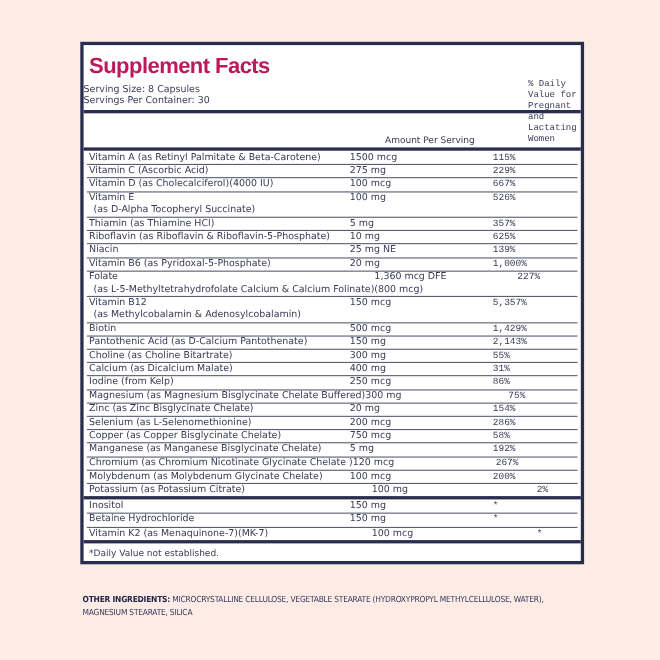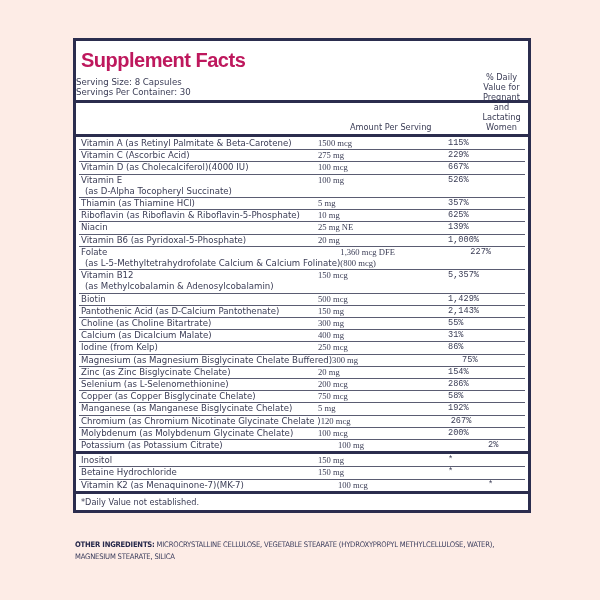--- a/index.html
+++ b/index.html
@@ -17,29 +17,29 @@
     }
     .serving { font-size:8.6px; line-height:10px; padding:0 0; color:#3a3c55; }
     .serving-block { padding-bottom:3px; }
     .thick { height:3px; background:#2b2d4e; }
     .hdr {
       display:flex; align-items:flex-end; height:29px; font-size:8.2px; line-height:10px;
       padding:0 5px 2px 5px; color:#3a3c55;
     }
     .hdr .c1 { flex:0 0 237px; }
     .hdr .c2 { flex:0 0 130px;margin-left:32px; }
-    .hdr .c3 { flex:1; text-align:center; }
+    .hdr .c3 { flex:1; text-align:left;font-family:Liberation Mono, monospace; }
     .rows { padding:1px 3px 0 3px; }
     .row {
       display:flex; font-size:8.6px; line-height:11.2px; color:#3a3c55;
       border-bottom:1px solid #5a5c72; padding:0 2px;
     }
     .row:last-child { border-bottom:none;gap:20px; }
     .row .c1 { flex:0 0 237px; white-space:nowrap; }
-    .row .c2 { flex:0 0 130px; white-space:nowrap;font-family:Liberation Serif, serif; }
+    .row .c2 { flex:0 0 130px; white-space:nowrap; }
     .row .c3 { flex:1; text-align:left;font-family:Liberation Mono, monospace; }
     .row .sub { display:block; padding-left:4px; }
     .foot { font-size:8.2px; line-height:14px; padding:1px 5px 1px 5px; color:#3a3c55; }
     .other {
       position:absolute; left:75px; top:539px; width:450px;
       font-family: "DejaVu Sans Condensed", "DejaVu Sans", sans-serif;
       font-size:7.6px; line-height:12px; color:#3a3c5c; letter-spacing:-0.2px;
       font-stretch:condensed;
     }
     .other b { color:#25274a; }

